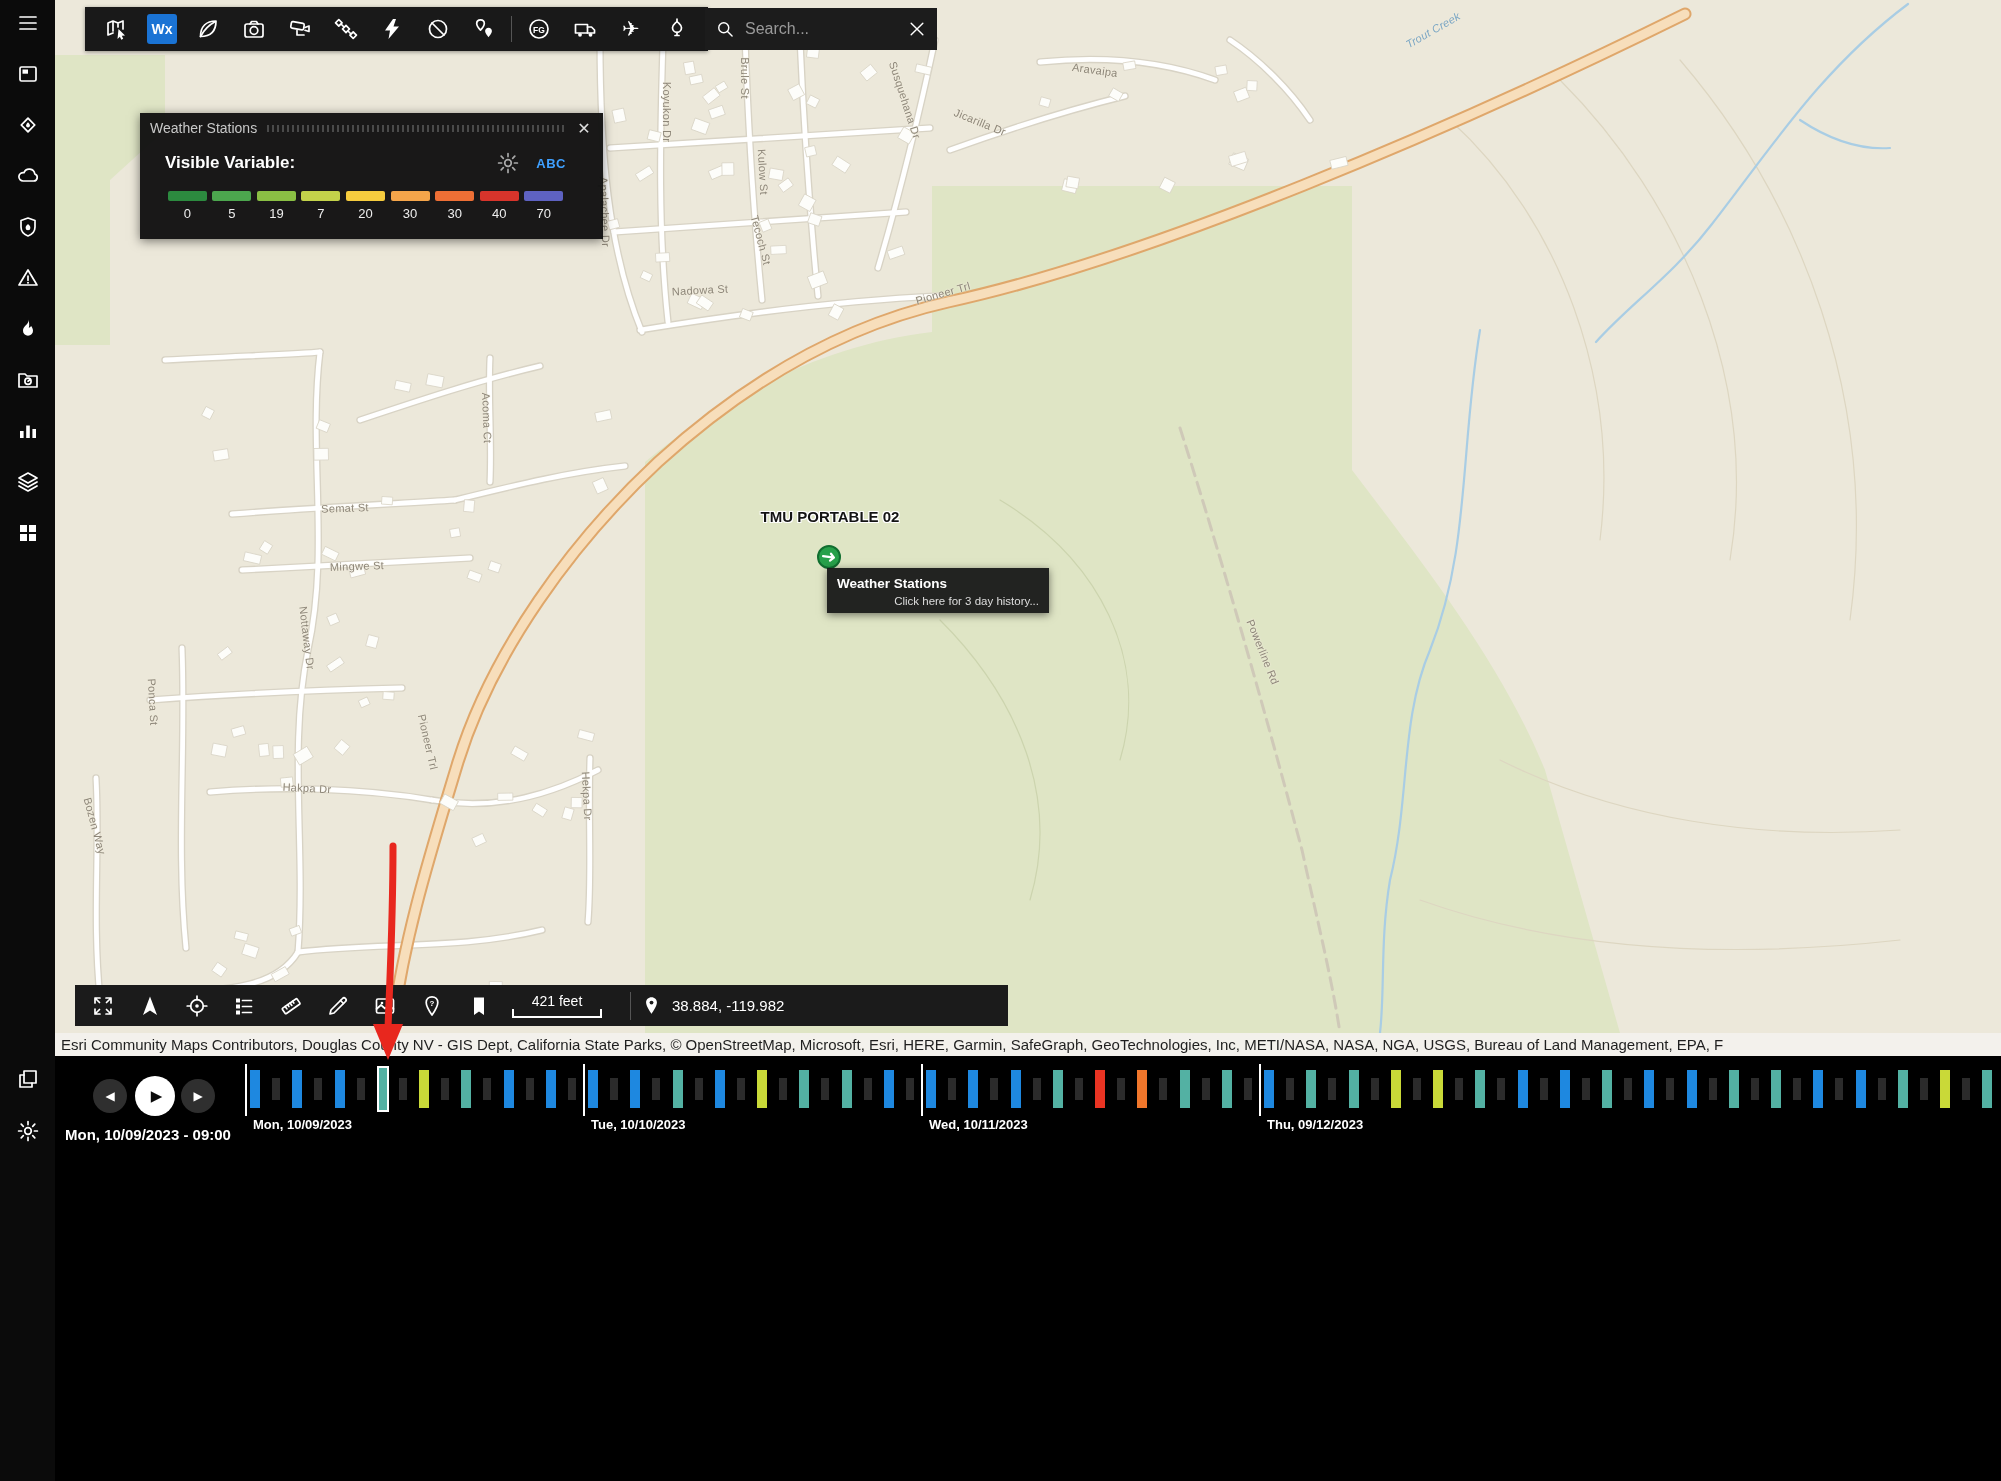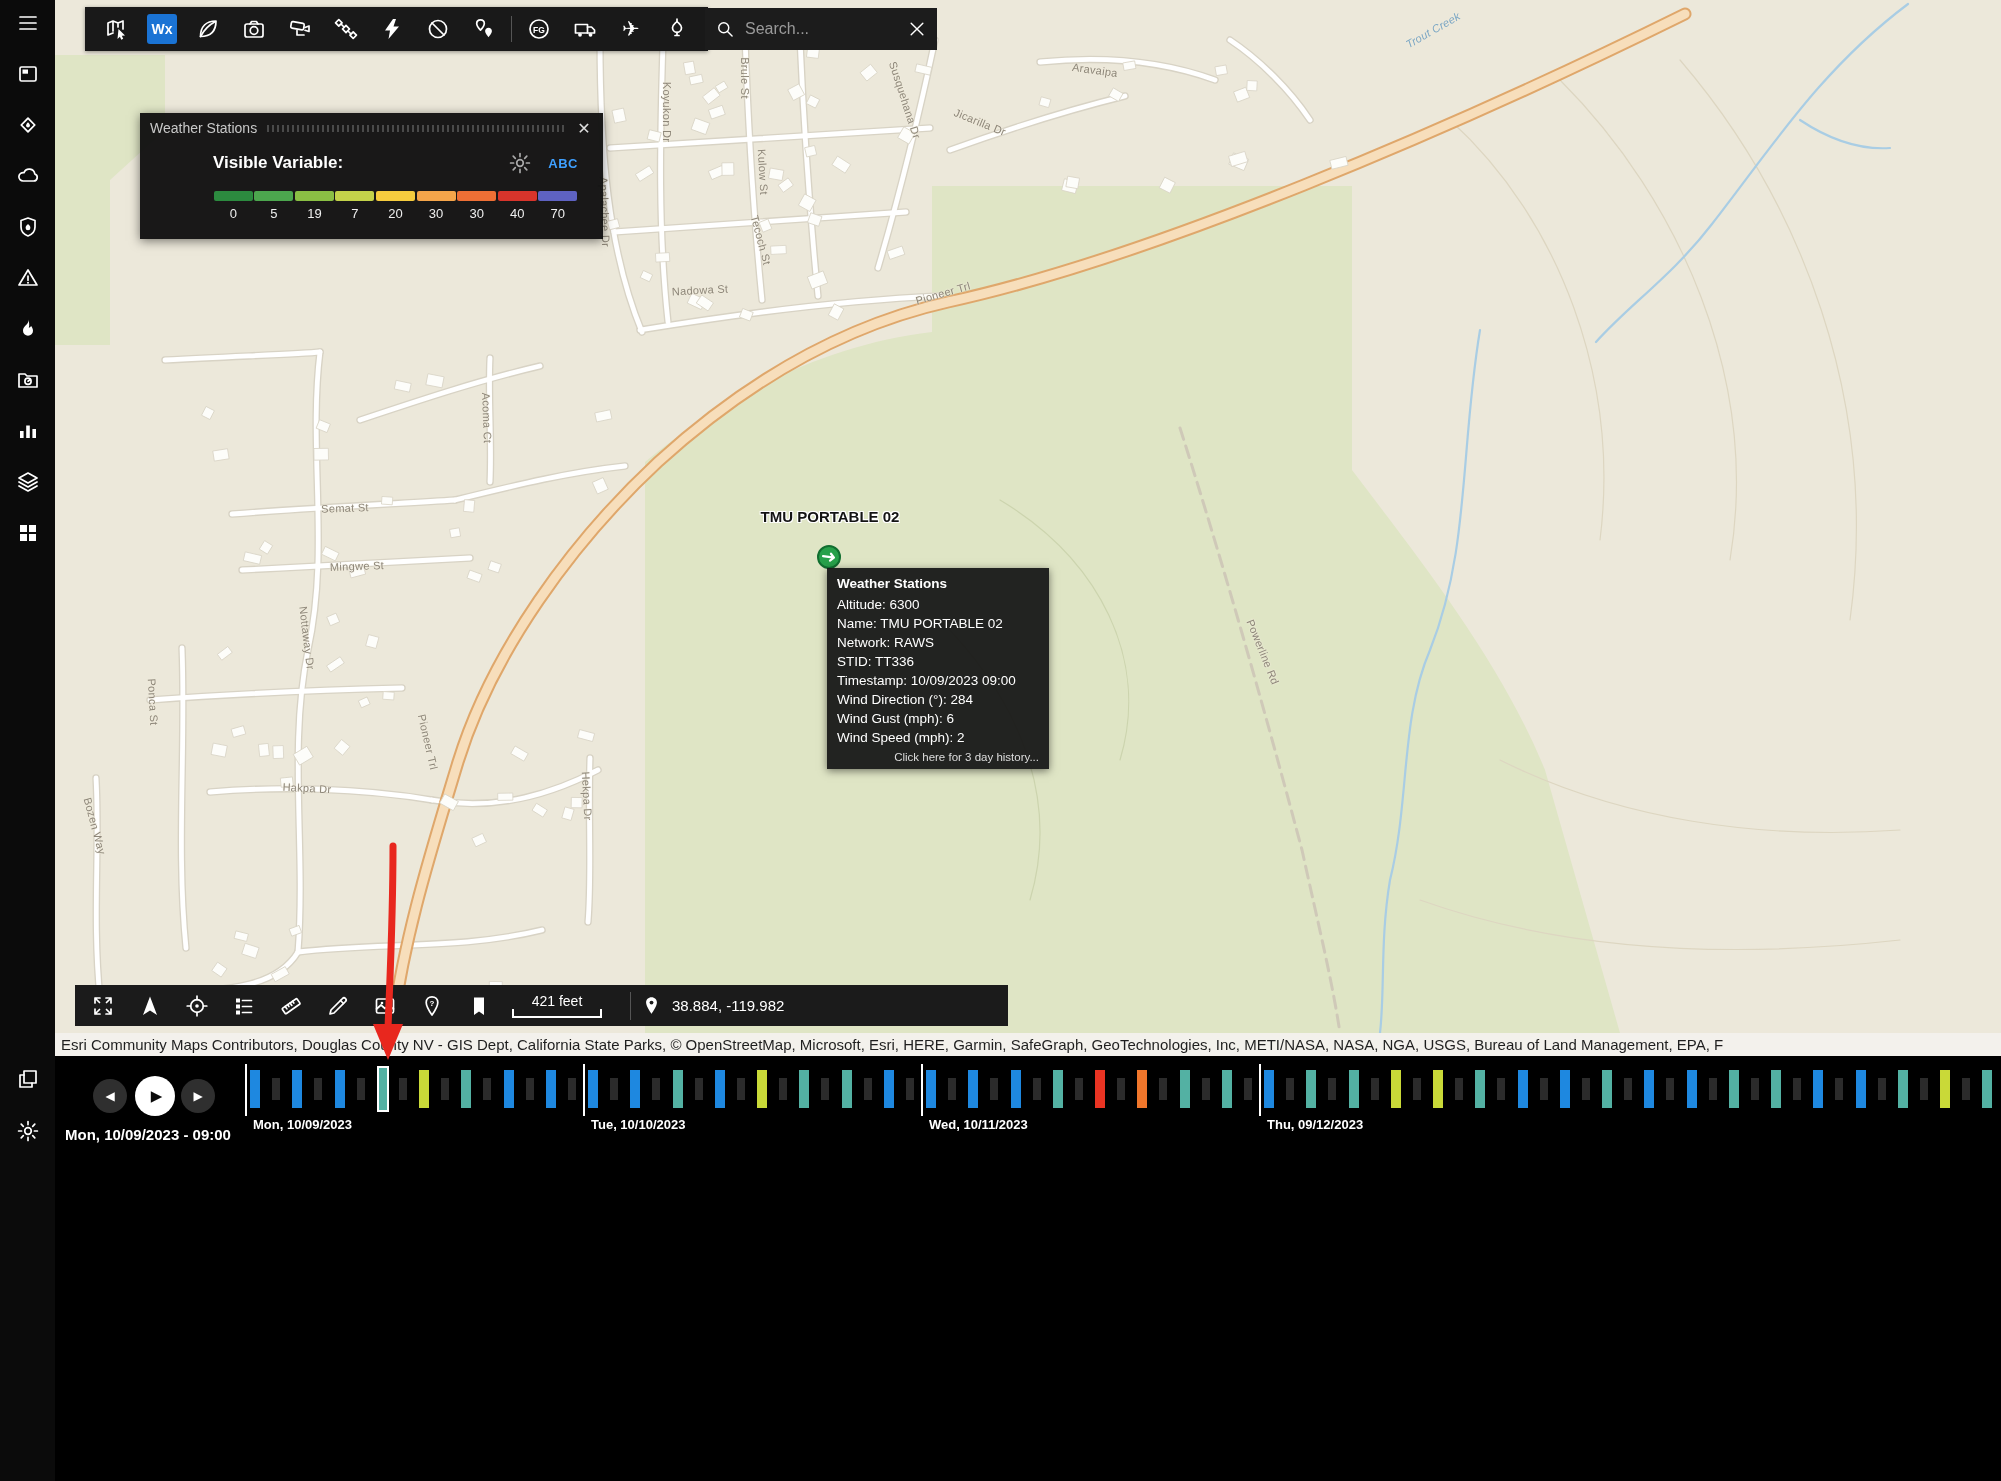--- a/index.html
+++ b/index.html
@@ -39,21 +39,21 @@
               font-family:inherit;margin:0 8px;min-width:0;}
   .search-bar input::placeholder{color:#9a9a9a;}
 
   
   .weather-panel{position:absolute;left:85px;top:113px;width:463px;background:rgba(16,16,16,.96);z-index:25;
                  box-shadow:0 2px 10px rgba(0,0,0,.5);box-sizing:border-box;padding-bottom:18px;}
   .wp-header{display:flex;align-items:center;height:30px;padding:0 10px;}
   .wp-title{color:#c8c8c8;font-size:14px;white-space:nowrap;}
   .wp-grip{flex:1;height:7px;margin:0 10px;background:repeating-linear-gradient(90deg,#4a4a4a 0 2px,transparent 2px 5px);}
   .wp-close{color:#ddd;font-size:16px;cursor:pointer;width:18px;text-align:center;}
-  .wp-body{padding:8px 25px 0 25px;margin-left:48px;}
+  .wp-body{padding:8px 37px 0 25px;}
   .wp-row{display:flex;align-items:center;}
   .wp-var-label{color:#fff;font-size:17px;font-weight:600;flex:1;}
   .wp-gear{cursor:pointer;margin-right:16px;}
   .wp-gear svg{stroke:#a9a9a9;}
   .wp-abc{color:#3fa0ff;font-size:13px;font-weight:bold;letter-spacing:.5px;cursor:pointer;}
   .wp-select{margin-top:10px;height:36px;background:#242424;border:1px solid #6e6e6e;border-radius:2px;
              display:flex;align-items:center;padding:0 12px;color:#eee;font-size:15px;cursor:pointer;}
   .wp-select .lbl{flex:1;}
   .chev{width:9px;height:9px;border-right:1.8px solid #ccc;border-bottom:1.8px solid #ccc;
         transform:rotate(45deg);margin-top:-4px;}
@@ -385,30 +385,20 @@
       <svg viewBox="0 0 26 26" width="26" height="26">
         <circle cx="13" cy="13" r="11" fill="#27a04a" stroke="#116e30" stroke-width="2"></circle>
         <g stroke="#fff" stroke-width="2.2" fill="none" stroke-linecap="round" stroke-linejoin="round" transform="rotate(8 13 13)">
           <path d="M7 13h11M14.5 9.5 18 13l-3.5 3.5"></path>
         </g>
       </svg>
     </div>
 
     <div class="map-tooltip">
       <div class="tt-title">Weather Stations</div>
-      <div>
-          <div class="tt-row">Altitude: 6300</div>
-          <div class="tt-row">Name: TMU PORTABLE 02</div>
-          <div class="tt-row">Network: RAWS</div>
-          <div class="tt-row">STID: TT336</div>
-          <div class="tt-row">Timestamp: 10/09/2023 09:00</div>
-          <div class="tt-row">Wind Direction (°): 284</div>
-          <div class="tt-row">Wind Gust (mph): 6</div>
-          <div class="tt-row">Wind Speed (mph): 2</div>
-        </div>
       <div class="tt-footer">Click here for 3 day history...</div>
     </div>
 
     <div class="top-toolbar">
       <div class="tbtn">
         <svg class="ic" viewBox="0 0 24 24">
             <path d="M4 6l5-2 5 2 5-2v8M9 4v10M14 6v4M4 6v12l5-2"></path>
             <path class="fill" d="M14.5 12l6.5 6.5-3.2.3 1.4 3-1.9.9-1.4-3-2.4 2.3Z"></path>
           </svg>
       </div>

